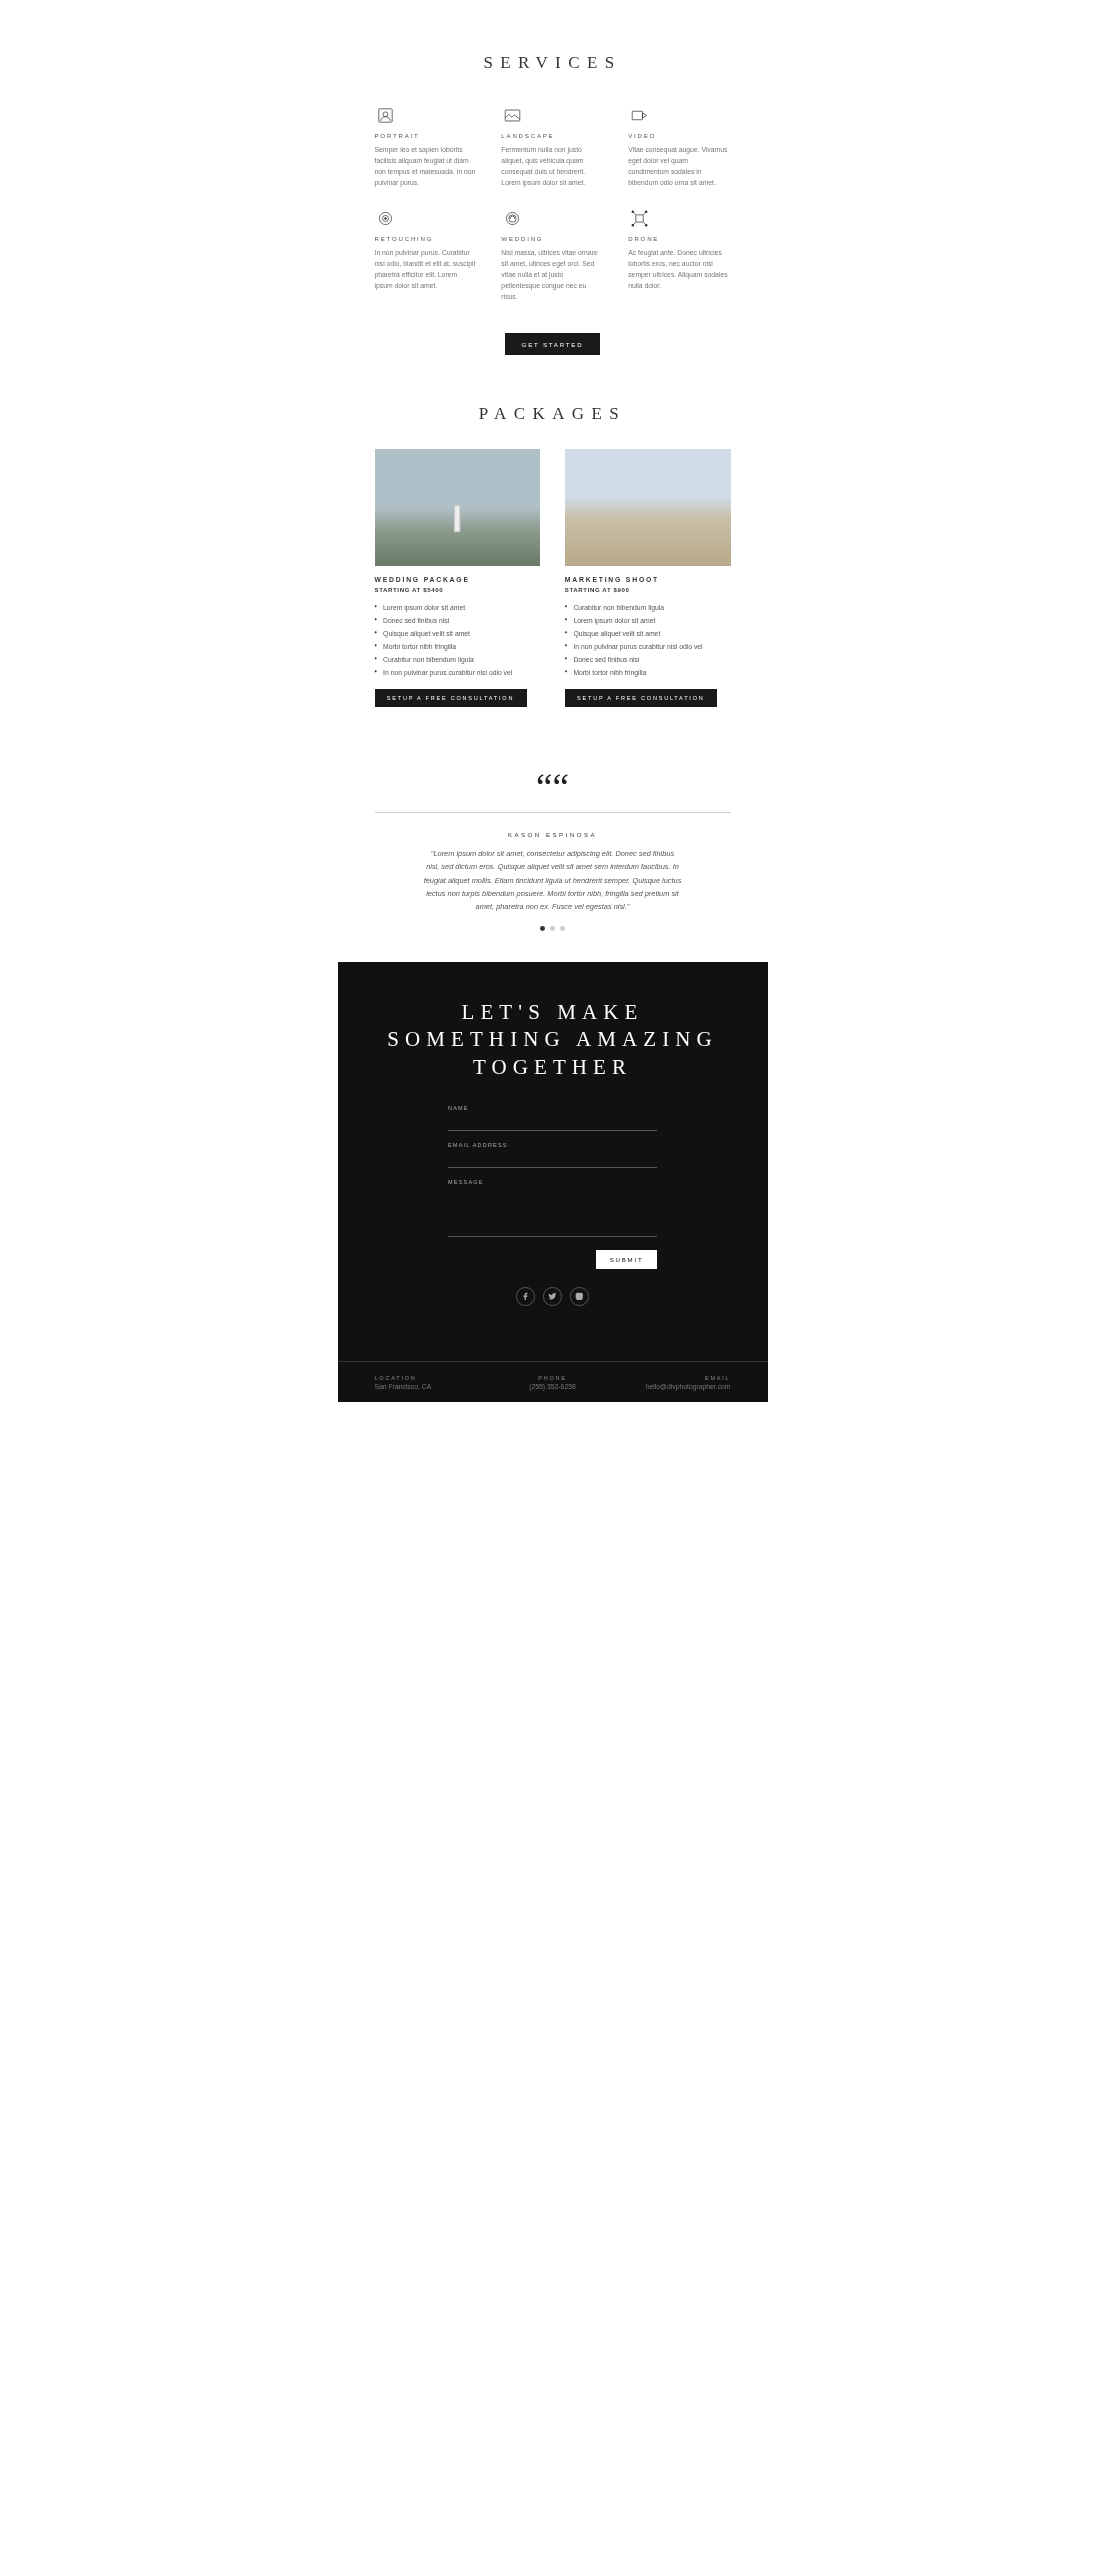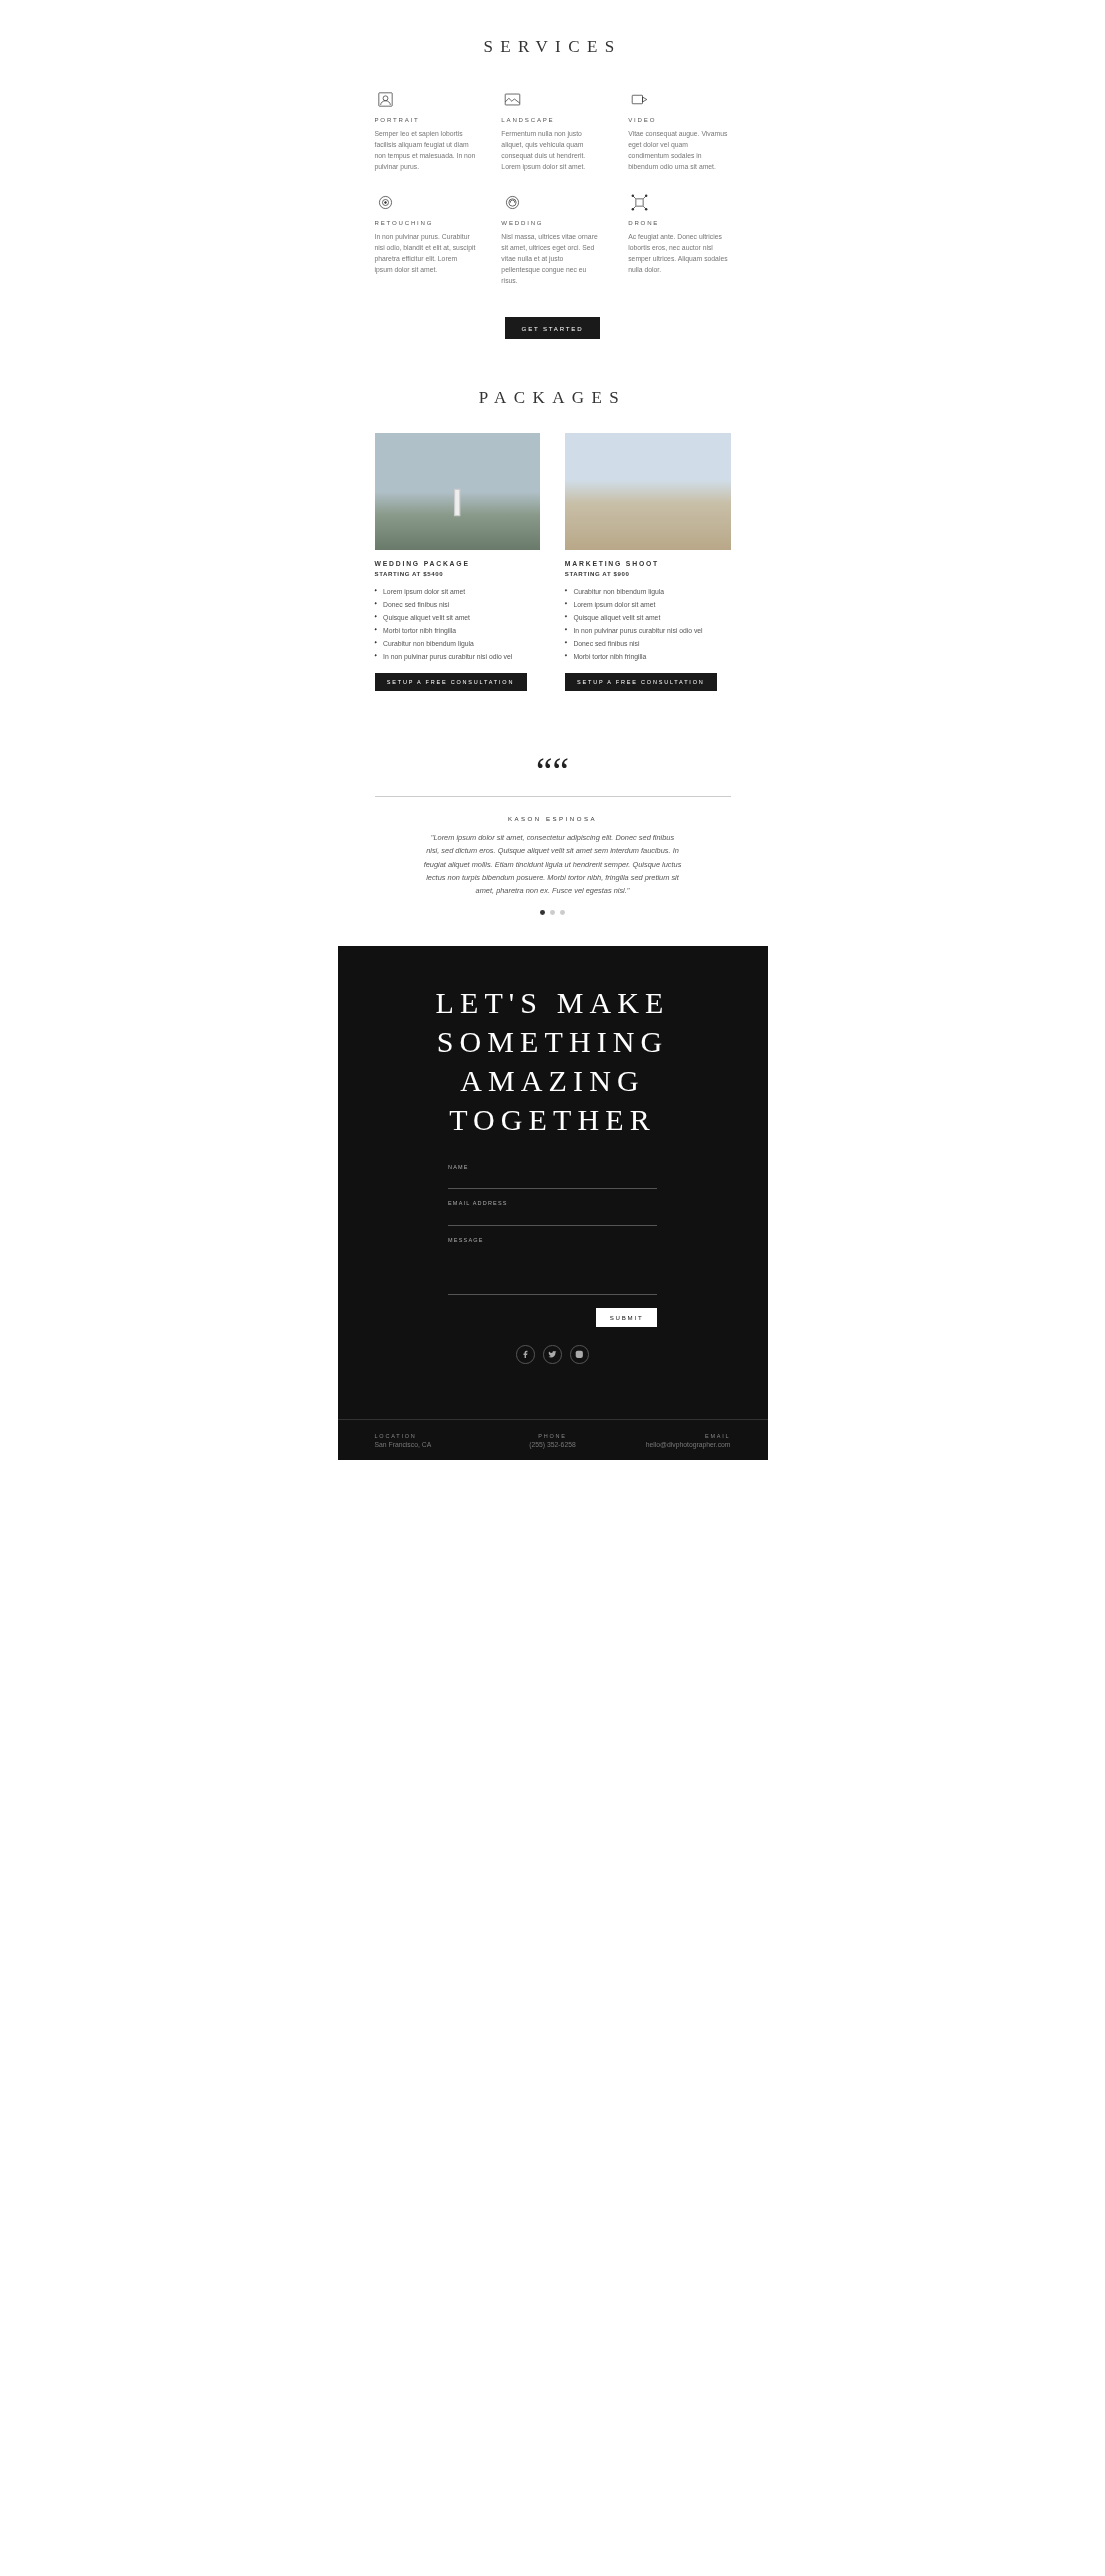--- a/index.html
+++ b/index.html
@@ -1,19 +1,19 @@
 <!DOCTYPE html>
 <html style="font-size:9.8px"><head>
   <meta charset="utf-8">
   <style>
     * { margin: 0; padding: 0; box-sizing: border-box; }
     body { font-family: Georgia, 'Times New Roman', serif; background: #fff; color: #333; width: 430px; margin: 0 auto; }
 
     
-    .services-section { padding: 37px 37px 24.6px; text-align: center; }
+    .services-section { padding: 37px 37px 24.6px; text-align: center; margin-top: 16px; }
     .services-section h1 { font-family: 'Palatino Linotype', Palatino, serif; letter-spacing: 7.4px; font-size: 17px; font-weight: 400; margin-bottom: 31px; }
     .services-grid { display: grid; grid-template-columns: 1fr 1fr 1fr; gap: 18.4px 24.6px; text-align: left; margin-bottom: 24.6px; }
     .service-item { }
     .service-icon { width: 22px; height: 22px; margin-bottom: 6.1px; display: flex; align-items: center; justify-content: center; }
     .service-icon svg { width: 17px; height: 17px; stroke: #333; fill: none; stroke-width: 1.2; }
     .service-name { font-family: Arial, sans-serif; letter-spacing: 1.8px; font-size: 6.1px; font-weight: 400; text-transform: uppercase; margin-bottom: 6.1px; color: #555; }
     .service-desc { font-family: Arial, sans-serif; font-size: 6.8px; line-height: 1.6; color: #777; }
     .get-started-btn { display: inline-block; background: #1a1a1a; color: #fff; font-family: Arial, sans-serif; letter-spacing: 1.8px; font-size: 6.1px; text-transform: uppercase; padding: 7.4px 17px; border: none; cursor: pointer; margin-top: 6.1px; }
 
     
@@ -34,21 +34,21 @@
     .quote-mark { font-size: 37px; color: #222; line-height: 1; margin-bottom: 6.1px; font-family: Georgia; }
     .testimonial-divider { border: none; border-top: 0.6px solid #ccc; margin: 0 0 18.4px; }
     .testimonial-name { font-family: Arial, sans-serif; letter-spacing: 2.5px; font-size: 6.1px; text-transform: uppercase; margin-bottom: 8.6px; color: #333; }
     .testimonial-text { font-family: Arial, sans-serif; font-size: 7.4px; line-height: 1.8; color: #555; max-width: 258px; margin: 0 auto 12.3px; font-style: italic; }
     .testimonial-dots { display: flex; justify-content: center; gap: 4.9px; }
     .dot { width: 4.9px; height: 4.9px; border-radius: 50%; background: #333; display: inline-block; }
     .dot.inactive { background: #ccc; }
 
     
     .cta-section { background: #111; color: #fff; padding: 37px 37px 31px; text-align: center; }
-    .cta-title { font-family: 'Palatino Linotype', Palatino, serif; font-size: 30px; font-weight: 400; letter-spacing: 6.1px; line-height: 1.3; margin-bottom: 24.6px; }
+    .cta-title { font-family: 'Palatino Linotype', Palatino, serif; font-size: 21px; font-weight: 400; letter-spacing: 6.1px; line-height: 1.3; margin-bottom: 24.6px; }
     .contact-form { max-width: 209px; margin: 0 auto; }
     .form-group { margin-bottom: 11px; text-align: left; }
     .form-label { font-family: Arial, sans-serif; font-size: 5.5px; letter-spacing: 1.2px; text-transform: uppercase; color: #aaa; display: block; margin-bottom: 2.5px; }
     .form-input { width: 100%; background: transparent; border: none; border-bottom: 0.6px solid #555; color: #fff; font-family: Arial, sans-serif; font-size: 7.4px; padding: 3.7px 0; outline: none; }
     .form-textarea { width: 100%; background: transparent; border: none; border-bottom: 0.6px solid #555; color: #fff; font-family: Arial, sans-serif; font-size: 7.4px; padding: 3.7px 0; outline: none; resize: none; height: 49px; }
     .submit-btn-wrap { text-align: right; margin-top: 7.4px; }
     .submit-btn { background: #fff; color: #111; font-family: Arial, sans-serif; letter-spacing: 1.8px; font-size: 6.1px; text-transform: uppercase; padding: 6.1px 13.5px; border: none; cursor: pointer; }
     .social-icons { display: flex; justify-content: center; gap: 8.6px; margin: 18.4px 0 24.6px; }
     .social-icon { width: 18.4px; height: 18.4px; border: 0.6px solid #555; border-radius: 50%; display: flex; align-items: center; justify-content: center; cursor: pointer; }
     .social-icon svg { width: 8.6px; height: 8.6px; fill: #aaa; }

